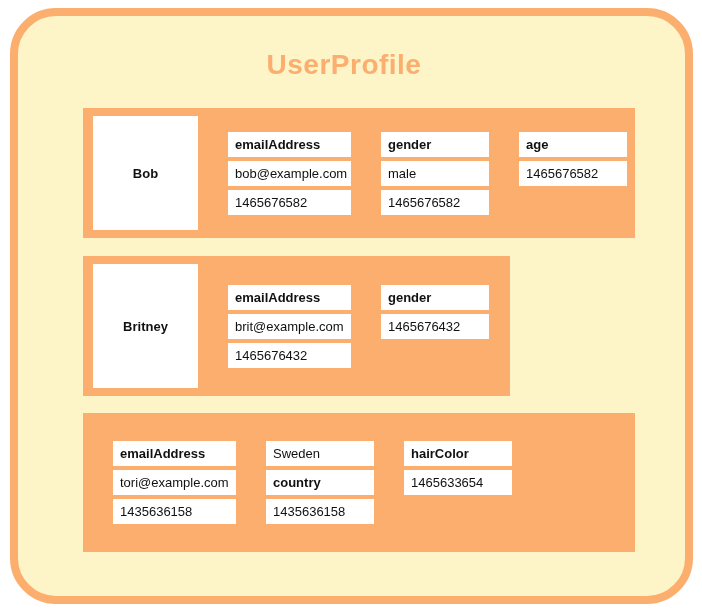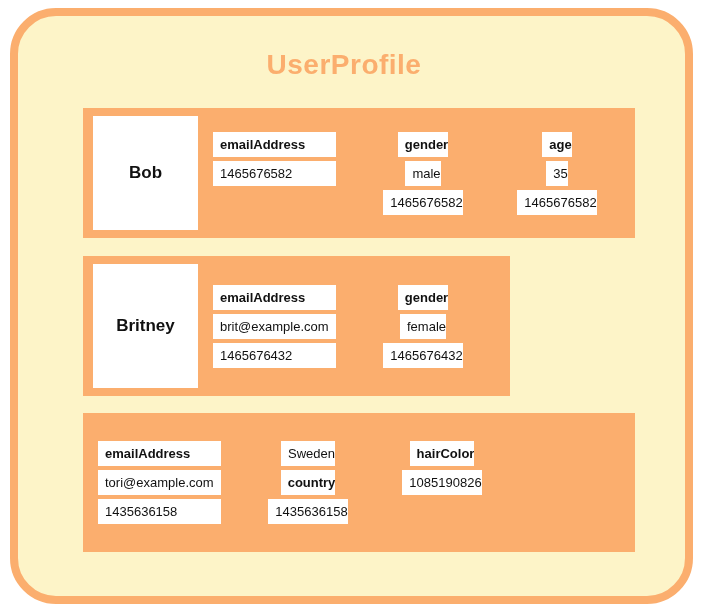--- a/index.html
+++ b/index.html
@@ -46,36 +46,36 @@
   .row-britney { left: 65px; top: 240px; width: 427px; height: 140px; }
   .row-tori    { left: 65px; top: 397px; width: 552px; height: 139px; }
   .rowkey {
     align-self: stretch;
     margin: 8px 0 8px 10px;
     width: 105px;
     background: #ffffff;
     display: flex;
     align-items: center;
     justify-content: center;
-    font-size: 17px;
+    font-size: 13px;
     font-weight: bold;
     flex: none;
   }
   .columns {
     display: flex;
-    gap: 40px;
-    margin-left: 15px;
+    gap: 30px;
+    margin-left: 30px;
   }
   .column {
     display: flex;
     flex-direction: column;
     gap: 4px;
   }
   .column.wide   { width: 123px; }
-  .column.narrow { width: 94px; align-items: center; }
+  .column.narrow { width: 108px; }
   .cell {
     height: 25px;
     line-height: 25px;
     background: #ffffff;
     font-size: 13px;
     padding-left: 7px;
     white-space: nowrap;
     overflow: hidden;
   }
   .cell.name { font-weight: bold; }
@@ -86,64 +86,63 @@
 <div class="stage">
   <div class="container">
 
     <div class="title">UserProfile</div>
 
     <div class="row row-bob">
       <div class="rowkey">Bob</div>
       <div class="columns">
         <div class="column wide">
           <div class="cell name">emailAddress</div>
+          <div class="cell value">bob@example.com</div>
           <div class="cell ts">1465676582</div>
         </div>
         <div class="column narrow">
           <div class="cell name">gender</div>
           <div class="cell value">male</div>
           <div class="cell ts">1465676582</div>
         </div>
         <div class="column narrow">
           <div class="cell name">age</div>
-          <div class="cell value">35</div>
           <div class="cell ts">1465676582</div>
         </div>
       </div>
     </div>
 
     <div class="row row-britney">
       <div class="rowkey">Britney</div>
       <div class="columns">
         <div class="column wide">
           <div class="cell name">emailAddress</div>
           <div class="cell value">brit@example.com</div>
           <div class="cell ts">1465676432</div>
         </div>
         <div class="column narrow">
           <div class="cell name">gender</div>
-          <div class="cell value">female</div>
           <div class="cell ts">1465676432</div>
         </div>
       </div>
     </div>
 
     <div class="row row-tori">
       <div class="columns">
         <div class="column wide">
           <div class="cell name">emailAddress</div>
           <div class="cell value">tori@example.com</div>
           <div class="cell ts">1435636158</div>
         </div>
         <div class="column narrow">
           <div class="cell value">Sweden</div>
           <div class="cell name">country</div>
           <div class="cell ts">1435636158</div>
         </div>
         <div class="column narrow">
           <div class="cell name">hairColor</div>
-          <div class="cell ts">1085190826</div>
+          <div class="cell ts">1465633654</div>
         </div>
       </div>
     </div>
 
   </div>
 </div>
 
 </body></html>

